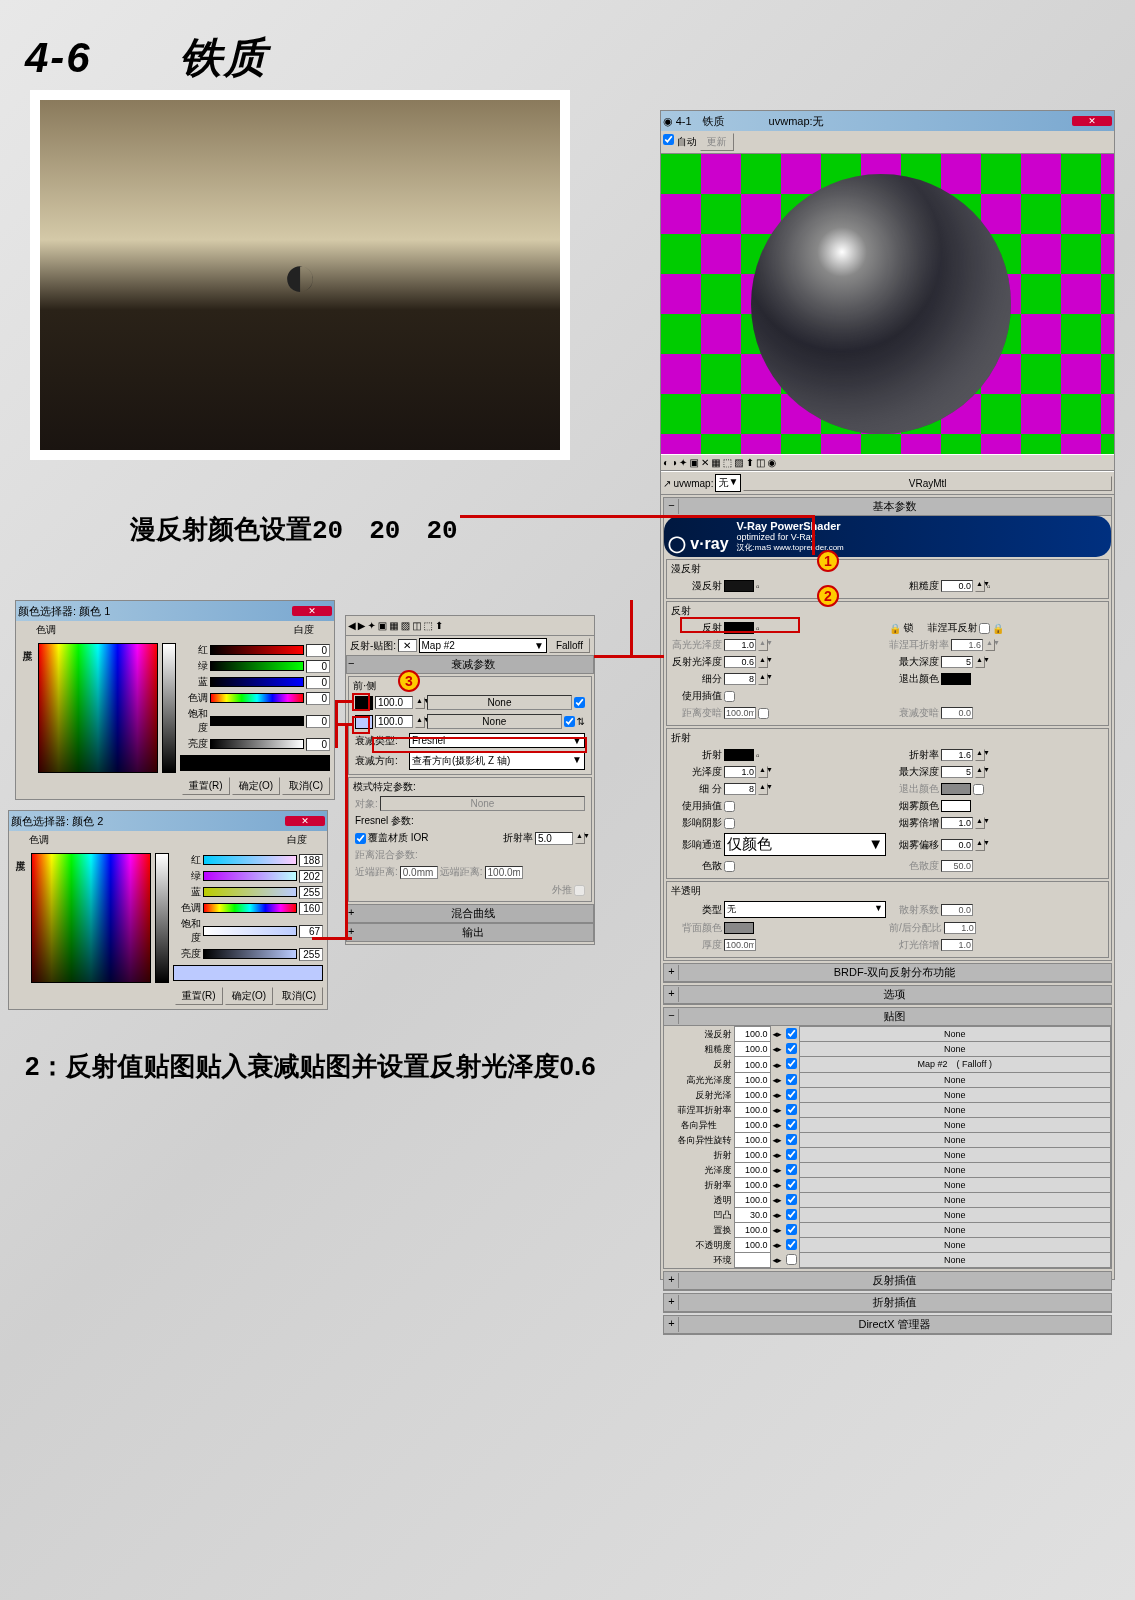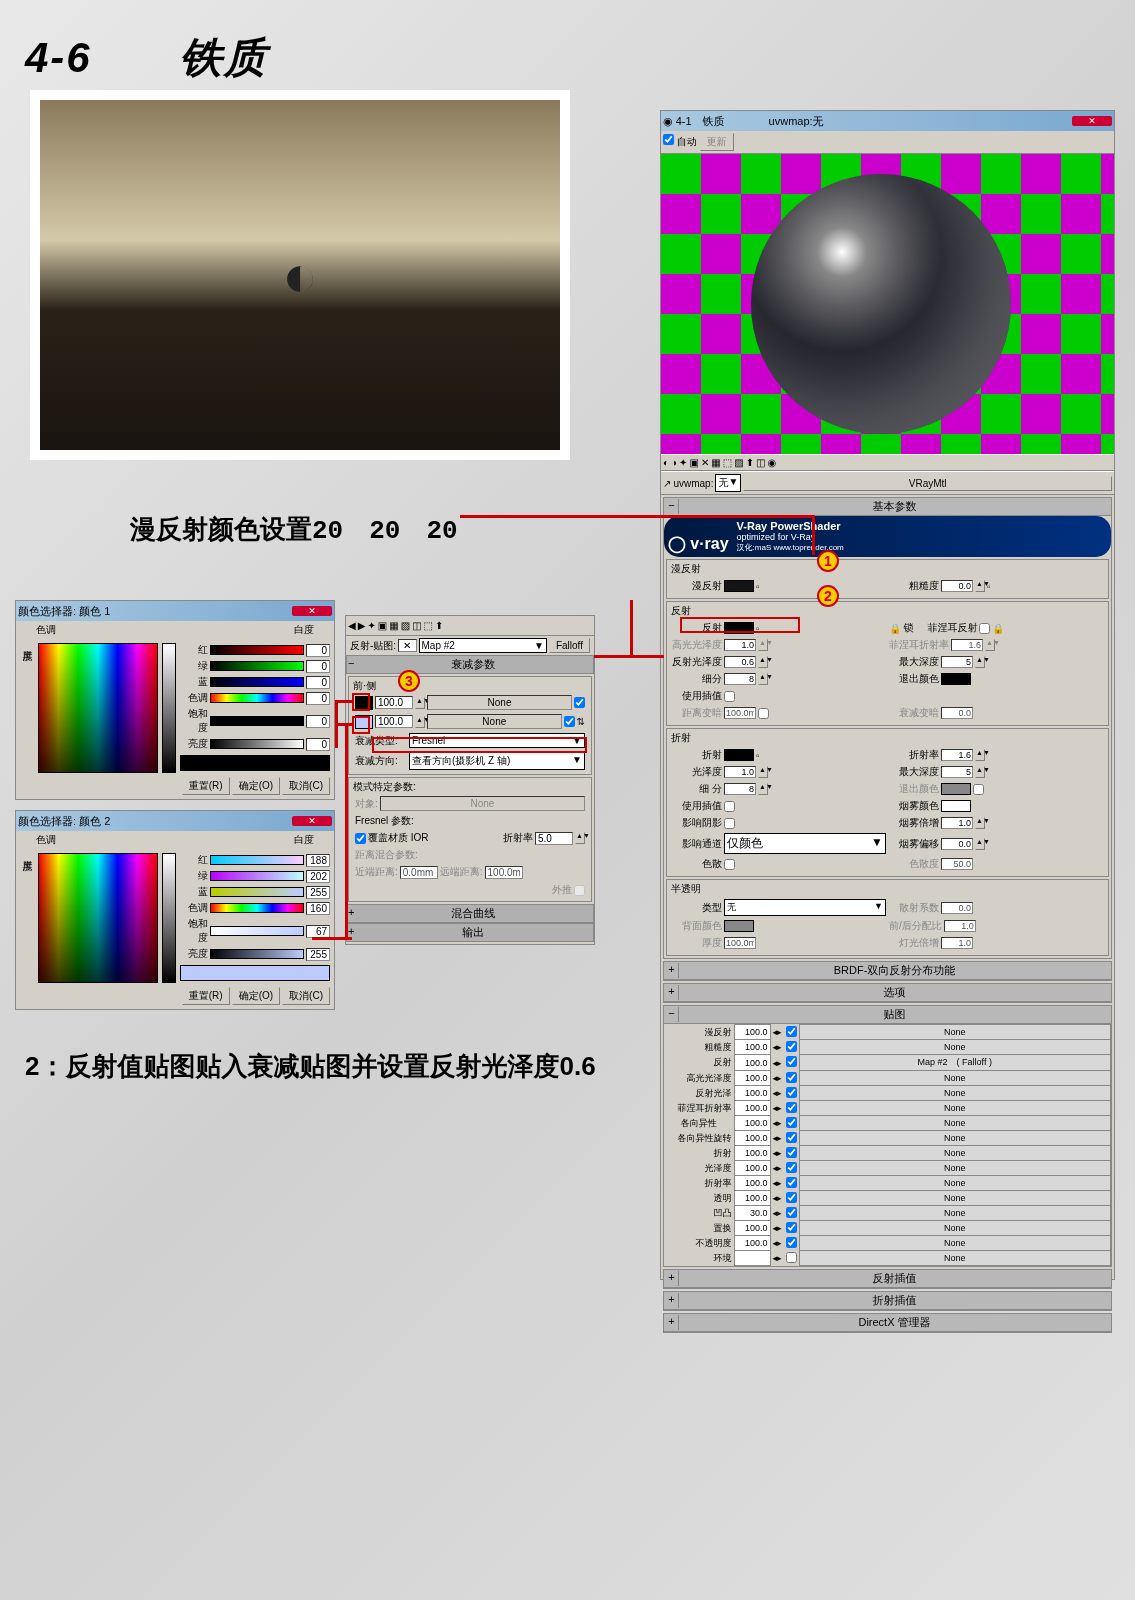--- a/index.html
+++ b/index.html
@@ -7,21 +7,21 @@
   .page-title { position: absolute; top: 30px; left: 25px; font-size: 42px; font-weight: 900; font-style: italic; letter-spacing: 2px; }
   .render-img { position: absolute; top: 90px; left: 30px; width: 540px; height: 370px; border: 10px solid #fff; background: linear-gradient(to bottom, #8a7a5c 0%, #d4c9a8 40%, #2a2218 60%, #1a1410 100%); display:flex; align-items:center; justify-content:center; }
   .render-img::after { content:"◐"; font-size:60px; color:#222; }
   .instr1 { position: absolute; top: 512px; left: 130px; font-size: 26px; font-weight: 900; font-family: Liberation Mono, monospace; }
   .steps { position: absolute; top: 1040px; left: 25px; font-size: 26px; font-weight: 900; line-height: 2; }
   .panel { background: #d4d0c8; border: 1px solid #888; font-size: 11px; color: #000; position: absolute; }
   .win-title { background: linear-gradient(to right, #a8c8e0, #7aa8d0); height: 20px; padding: 2px 2px; font-size: 11px; display:flex; justify-content:space-between; align-items:center; }
   .close-x { background: #c03; color:#fff; width:40px; text-align:center; border-radius:2px; font-size:9px; }
   .color-picker { width: 320px; }
   .cp1 { top: 600px; left: 15px; }
-  .cp2 { top: 810px; left: 15px; }
+  .cp2 { top: 810px; left: 8px; }
   .cp-body { display:flex; padding:4px; gap:4px; }
   .cp-spectrum { width:120px; height:130px; background: linear-gradient(to right, red, yellow, lime, cyan, blue, magenta, red); position:relative; border:1px solid #000;}
   .cp-spectrum::after{content:"";position:absolute;inset:0;background:linear-gradient(to bottom,rgba(255,255,255,0) 0%,rgba(0,0,0,0.8) 100%);}
   .cp-strip { width:14px; height:130px; background:linear-gradient(to bottom,#fff,#000); border:1px solid #000;}
   .cp-sliders { flex:1; display:flex; flex-direction:column; gap:2px; font-size:10px;}
   .cp-row { display:flex; align-items:center; gap:2px; }
   .cp-lbl { width:28px; text-align:right; }
   .cp-bar { flex:1; height:10px; border:1px solid #000;}
   .cp-val { width:24px; border:1px inset #888; background:#fff; text-align:right; padding:0 2px; font-size:10px;}
   .cp-swatch { height:16px; border:1px solid #000; margin-top:2px;}
@@ -437,21 +437,21 @@
             <span class="me-lbl">影响阴影</span>
             <input type="checkbox" style="">
           </div>
         <div class="me-cell">
             <span class="me-lbl">烟雾倍增</span>
             <input class="me-num" value="1.0" style="">
             <div class="me-spin">▲▼</div>
           </div>
         <div class="me-cell">
             <span class="me-lbl">影响通道</span>
-            <div class="fp-wide" style="font-size:12px">
+            <div class="fp-wide" style="font-size:15px">
               <span>仅颜色</span>
               <span>▼</span>
             </div>
           </div>
         <div class="me-cell">
             <span class="me-lbl">烟雾偏移</span>
             <input class="me-num" value="0.0" style="">
             <div class="me-spin">▲▼</div>
           </div>
         <div class="me-cell">

